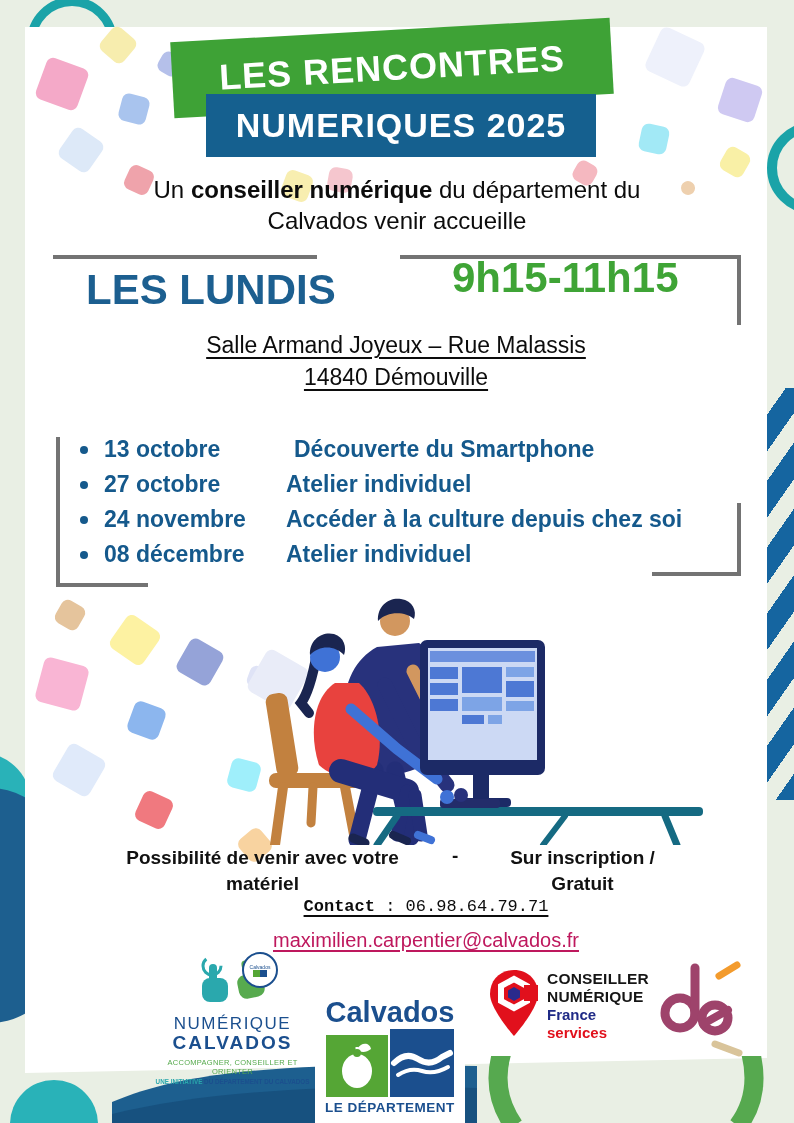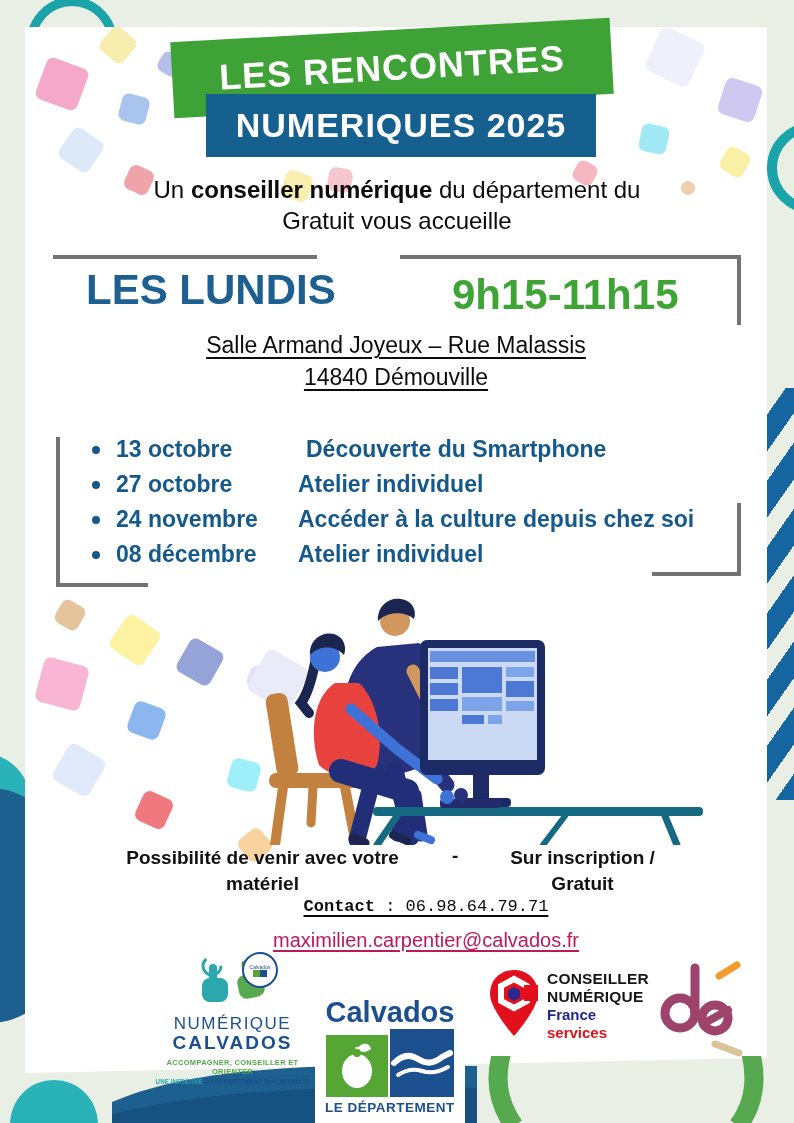--- a/index.html
+++ b/index.html
@@ -41,28 +41,28 @@
 
   
   .intro { position:absolute; left:77px; top:174px; width:640px; z-index:5;
            text-align:center; font-size:24px; color:#0c0c0c; line-height:31px; }
   .intro b { font-weight:700;margin-top:44px; }
 
   
   .rule { position:absolute; background:#737373; z-index:5; }
   .days { position:absolute; left:86px; top:266px; z-index:5;
           font-size:42px; font-weight:800; color:#1c5f90; letter-spacing:0; white-space:nowrap; }
-  .time { position:absolute; left:452px; top:271px; z-index:5;
+  .time { position:absolute; left:452px; top:254px; z-index:5;
           font-size:42px; font-weight:800; color:#3fa436; white-space:nowrap; }
   .venue { position:absolute; left:25px; width:742px; text-align:center; z-index:5;
            font-size:23px; color:#0c0c0c; }
   .venue span { text-decoration:underline; text-underline-offset:4px; text-decoration-thickness:2px;margin-top:24px; }
 
   
-  .sessions { position:absolute; left:84px; top:436px; width:660px; z-index:5; }
+  .sessions { position:absolute; left:72px; top:436px; width:660px; z-index:5; }
   .session-row { display:flex; align-items:flex-start; height:35px;
                  font-size:23px; font-weight:700; color:#15598c; white-space:nowrap; }
   .session-row .dot { width:8px; height:8px; border-radius:50%; background:#15598c;
                       margin:10px 16px 0 8px; flex:0 0 auto; }
   .session-row .d { width:182px; flex:0 0 auto; }
 
   
   .illus { position:absolute; left:225px; top:585px; width:480px; height:260px; z-index:4; }
 
   
@@ -82,21 +82,21 @@
   
   .logo-ne { position:absolute; left:150px; top:952px; width:165px; height:112px; z-index:5;
              text-align:center; }
   .logo-ne .badge { position:absolute; left:92px; top:0px; width:36px; height:36px; border-radius:50%;
                     background:#fff; border:2px solid #1b4f8e; font-size:5px; color:#1b4f8e;
                     display:flex; flex-direction:column; align-items:center; justify-content:center; }
   .logo-ne .badge .sq { display:flex; }
   .logo-ne .badge .sq i { width:7px; height:7px; display:block; }
   .logo-ne .t1 { font-size:17px; color:#1b4f8e; letter-spacing:1.5px; margin-top:2px; }
   .logo-ne .t2 { font-size:19px; color:#1b4f8e; font-weight:800; letter-spacing:2px; margin-top:-2px; }
-  .logo-ne .tag { font-size:7.5px; font-weight:700; color:#55a94c; margin-top:4px; letter-spacing:.3px; }
+  .logo-ne .tag { font-size:7.5px; font-weight:400; color:#55a94c; margin-top:4px; letter-spacing:.3px; }
   .logo-ne .init { font-size:6.3px; margin-top:2px; color:#2aa8ad; font-weight:700; }
   .logo-ne .init b { color:#1b4f8e; font-weight:800; }
 
   .logo-cal { position:absolute; left:315px; top:992px; width:150px; height:131px;
               background:#fff; z-index:4; text-align:center; }
   .logo-cal .name { font-size:29px; font-weight:800; color:#1b4f8e; margin-top:4px; }
   .logo-cal .caption { font-size:13.5px; font-weight:800; color:#1b4f8e; letter-spacing:.5px;
                        position:absolute; left:0; right:0; top:108px; }
 
   .logo-cn { position:absolute; left:487px; top:968px; width:165px; height:80px; z-index:5; }
@@ -149,21 +149,21 @@
 
   <div class="banner-green">
     <span>LES RENCONTRES</span>
   </div>
   <div class="banner-blue">
     <span>NUMERIQUES 2025</span>
   </div>
 
   <div class="intro">
     <span>Un </span><b>conseiller numérique</b><span> du département du</span><br>
-    <span>Gratuit vous accueille</span>
+    <span>Calvados venir accueille</span>
   </div>
 
   <div class="rule" style="left:53px;top:255px;width:264px;height:4px;"></div>
   <div class="rule" style="left:400px;top:255px;width:341px;height:4px;"></div>
   <div class="rule" style="left:737px;top:255px;width:4px;height:70px;"></div>
   <div class="days">LES LUNDIS</div>
   <div class="time">9h15-11h15</div>
   <div class="venue" style="top:332px;">
     <span>Salle Armand Joyeux – Rue Malassis</span>
   </div>

